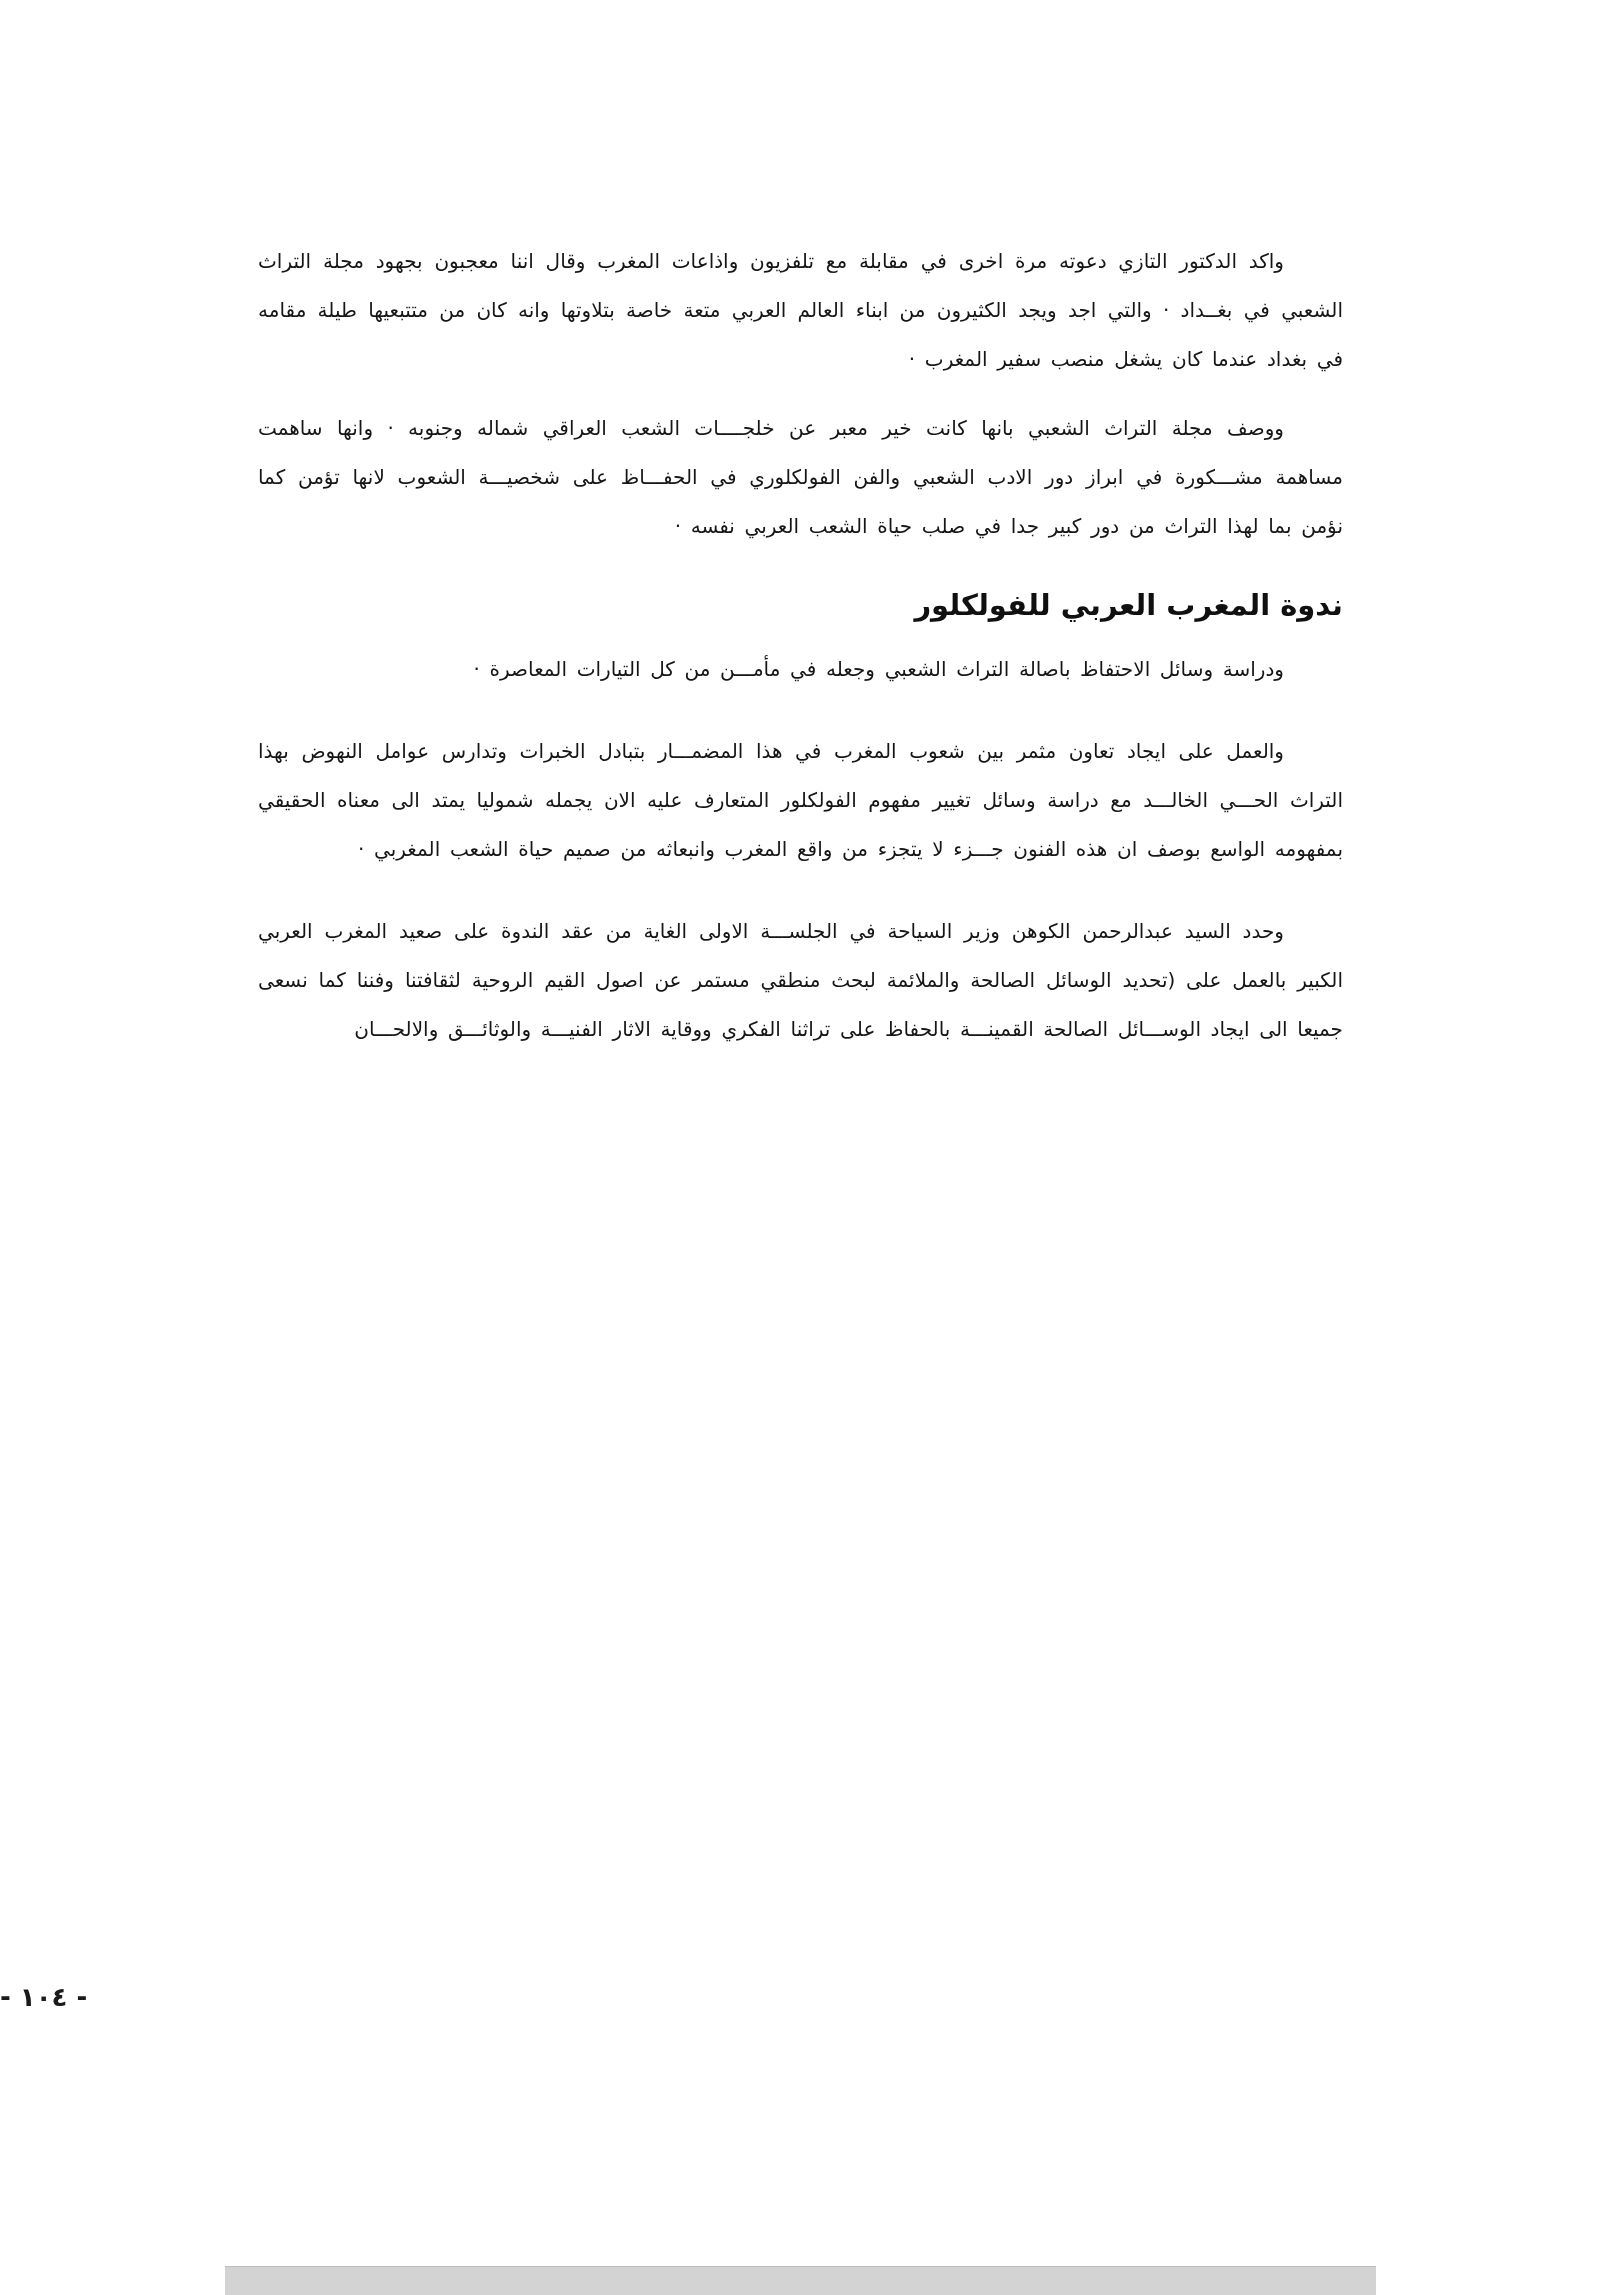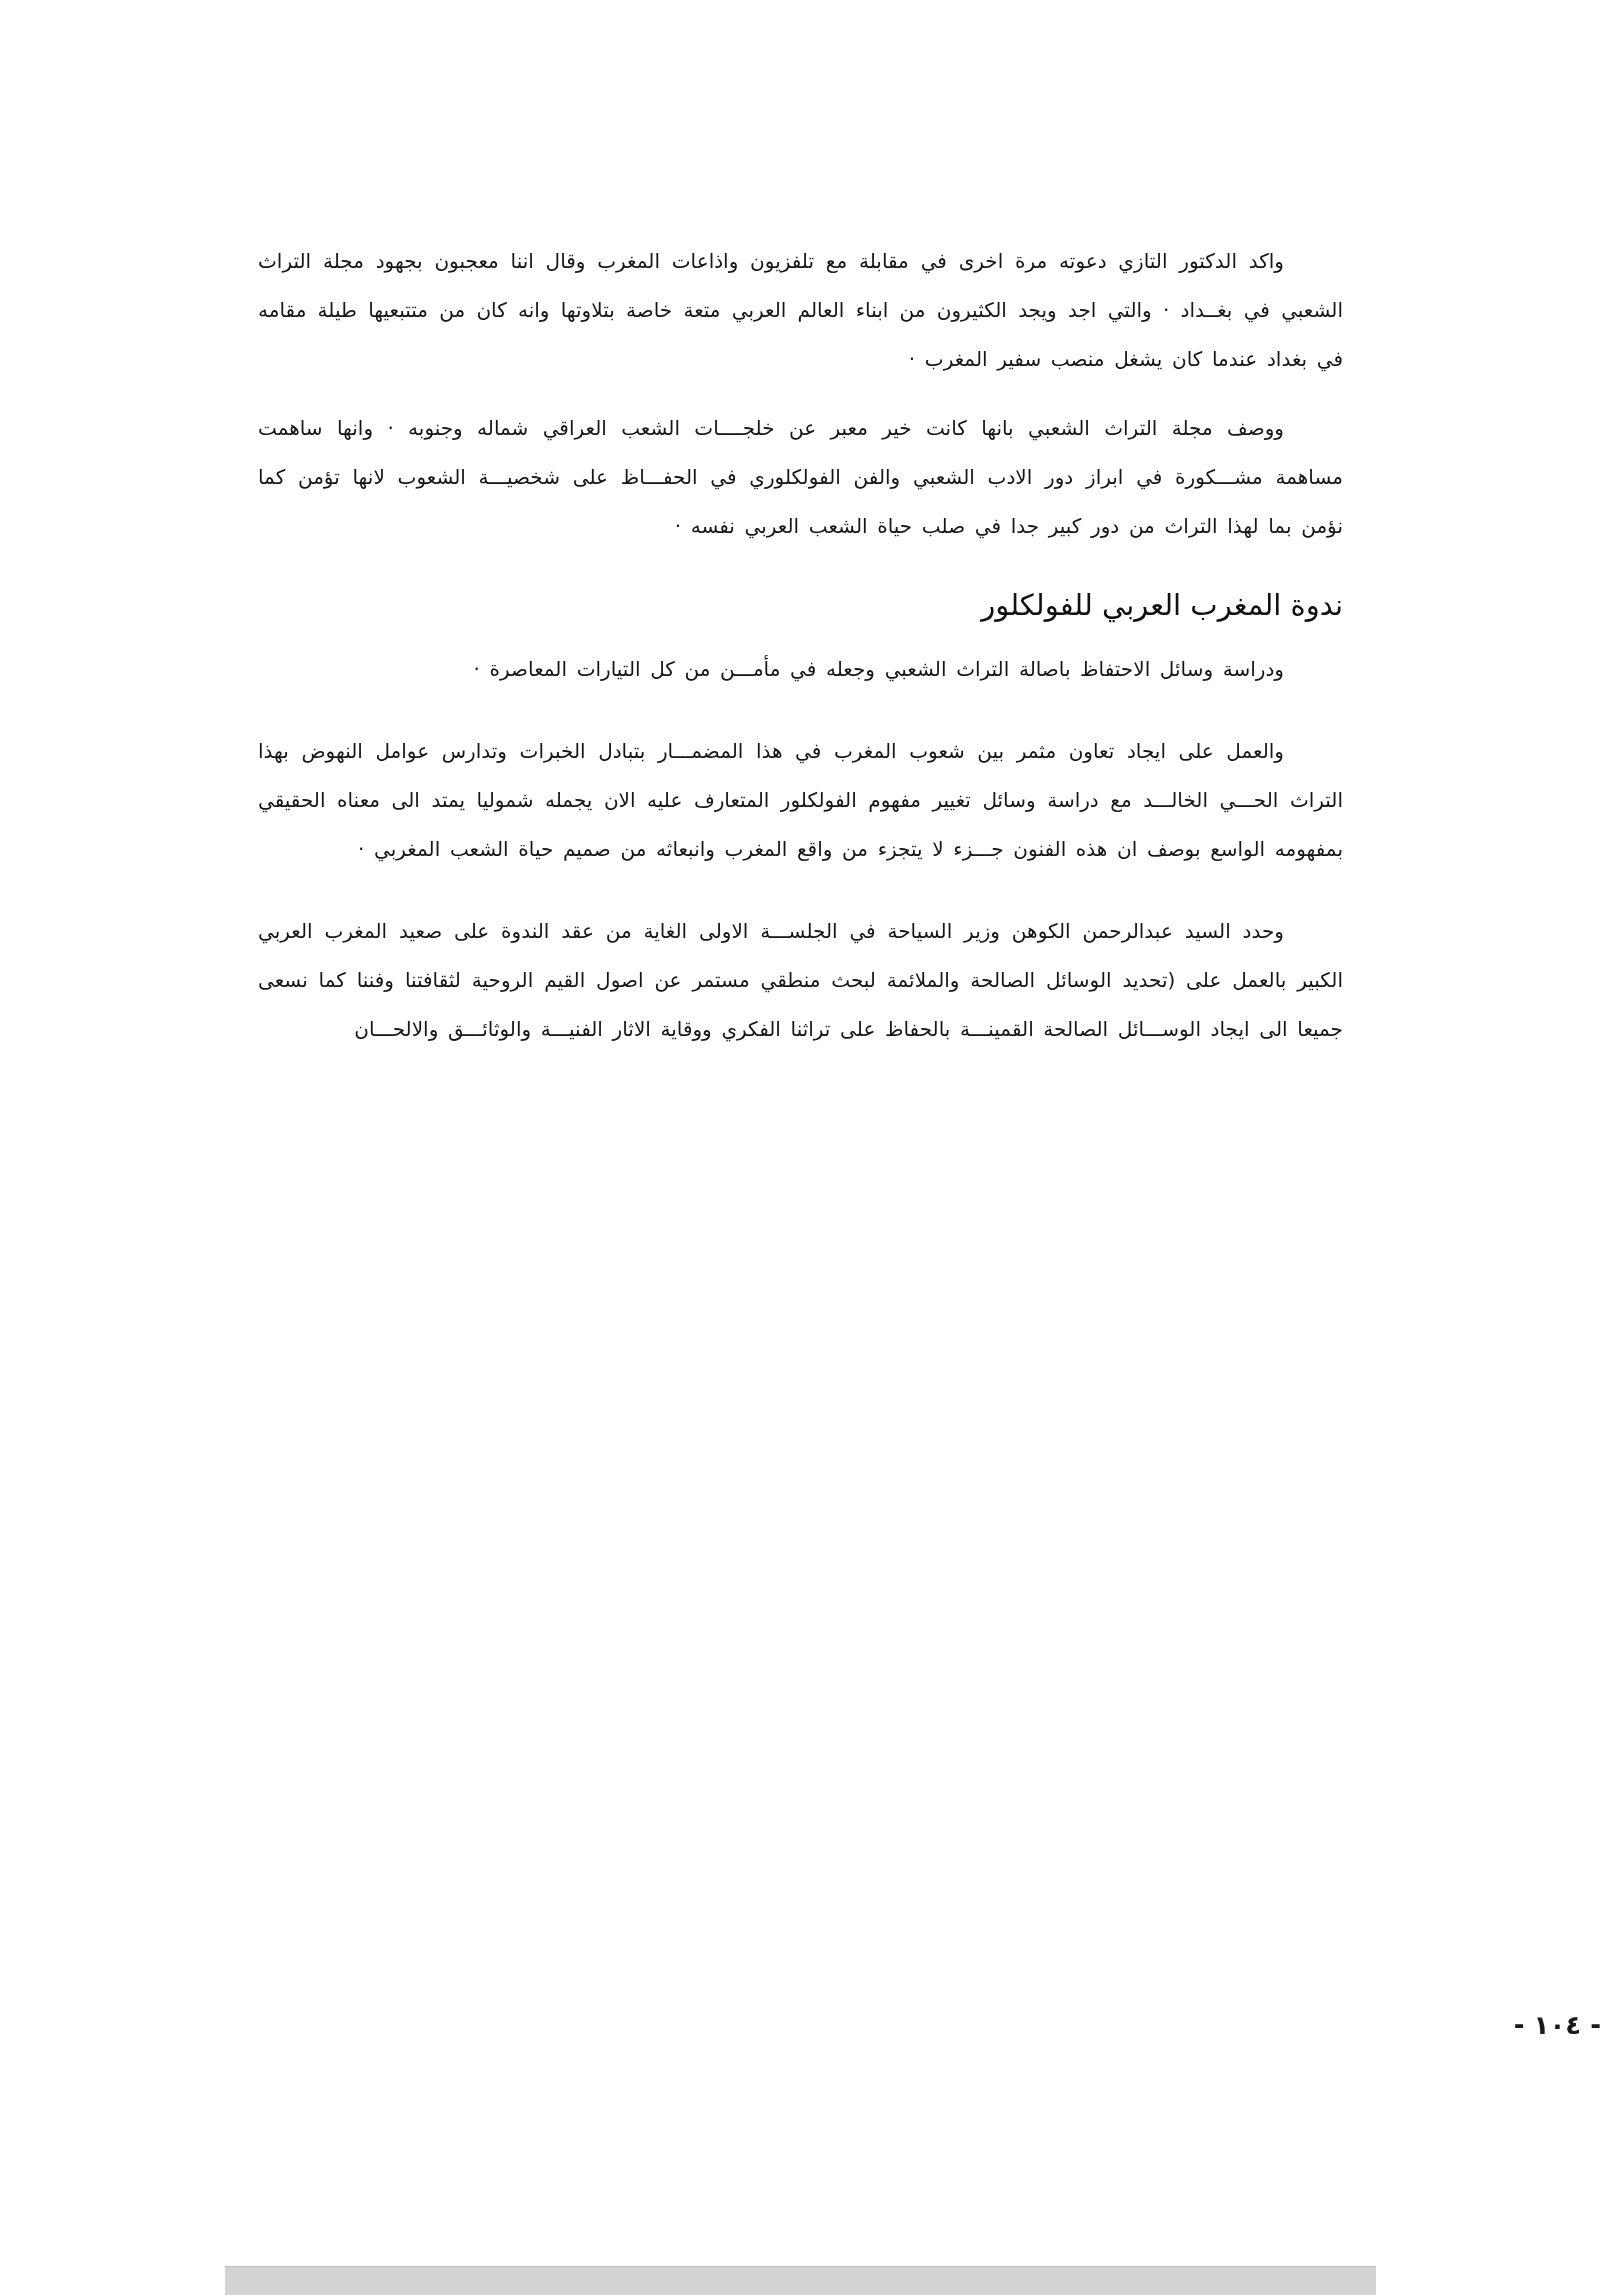--- a/index.html
+++ b/index.html
@@ -36,37 +36,36 @@
     word-spacing: 3.3px;
     letter-spacing: 0.2px;
   }
   p.par-gap-large {
     margin-bottom: 33px;
   }
   h2.section-heading {
     direction: rtl;
     text-align: right;
     font-size: 29px;
-    font-weight: normal;
+    font-weight: bold;
     color: #101010;
     margin: 21px 0 18px 0;
     line-height: 43px;
   }
   .page-number {
     position: absolute;
     top: 1982px;
     left: 0;
     width: 100%;
-    text-align: right;
+    text-align: left;
     direction: rtl;
     font-size: 26px;
     font-weight: bold;
     color: #1a1a1a;
     letter-spacing: 4.9px;
-    margin-top: 28px;
   }
   .scan-strip {
     position: absolute;
     bottom: 0;
     left: 225px;
     right: 225px;
     height: 28px;
     background: #d3d3d3;
     border-top: 1.6px solid #bdbdbd;
   }

